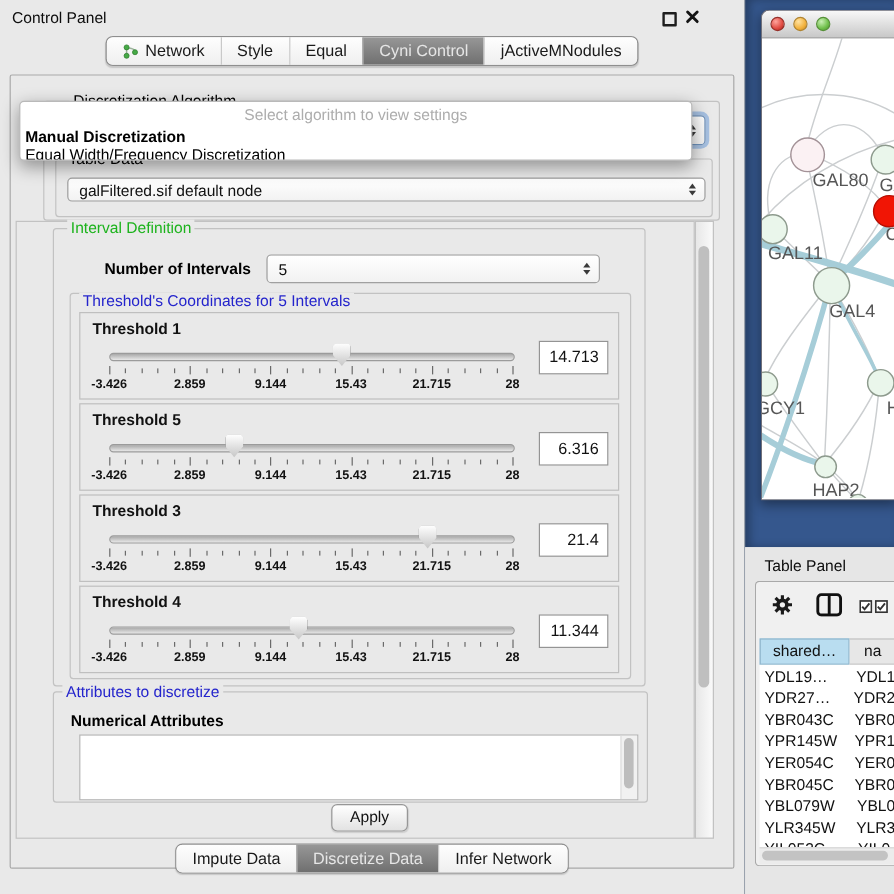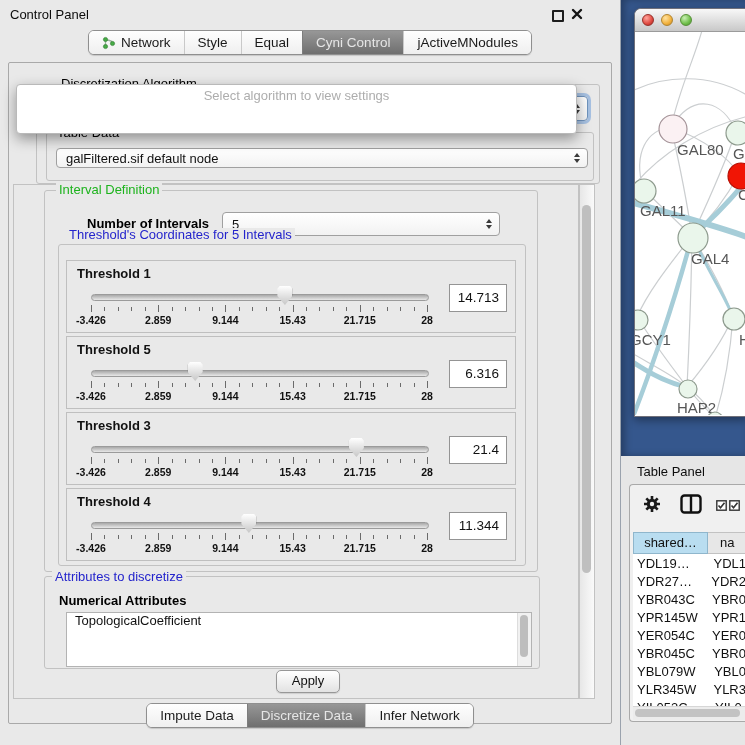--- a/index.html
+++ b/index.html
@@ -159,41 +159,45 @@
   <div class="combo" style="left:56px;top:148px;width:532px;height:20px">
     <span>galFiltered.sif default node</span>
     <span class="spin">
         <span class="up"></span>
         <span class="dn"></span>
       </span>
   </div>
 
   <div class="popup">
     <div class="prompt">Select algorithm to view settings</div>
+    <div id="algo-options">
+        <div class="opt b">Manual Discretization</div>
+        <div class="opt">Equal Width/Frequency Discretization</div>
+      </div>
   </div>
 
   <div class="vp"></div>
   <div class="vsb">
     <div class="th"></div>
   </div>
 
   <div class="grp" style="left:44px;top:190px;width:492px;height:380px"></div>
   <div class="grp-label green" style="left:56px;top:183px">Interval Definition</div>
 
   <div class="grp-label bold" style="left:84px;top:217px">Number of Intervals</div>
   <div class="combo" style="left:222px;top:212px;width:278px;height:24px">
     <span>5</span>
     <span class="spin">
         <span class="up"></span>
         <span class="dn"></span>
       </span>
   </div>
 
   <div class="grp" style="left:58px;top:244px;width:466px;height:320px"></div>
-  <div class="grp-label blue" style="left:66px;top:228px">Threshold's Coordinates for 5 Intervals</div>
+  <div class="grp-label blue" style="left:66px;top:244px">Threshold's Coordinates for 5 Intervals</div>
   <div id="thresholds">
       <div class="tcard" style="top:260px">
         <div class="t">Threshold 1</div>
         <div class="track"></div>
         <div class="thumb" style="left:210.4px"></div>
         <div class="ticks">
           <div class="tick ma" style="left:0%"></div>
           <div class="tick mi" style="left:4%"></div>
           <div class="tick mi" style="left:8%"></div>
           <div class="tick mi" style="left:12%"></div>
@@ -356,21 +360,20 @@
         </div>
         <div class="val">11.344</div>
       </div>
     </div>
 
   <div class="grp" style="left:44px;top:576px;width:494px;height:91px"></div>
   <div class="grp-label blue" style="left:52px;top:570px">Attributes to discretize</div>
   <div class="grp-label bold" style="left:56px;top:594px">Numerical Attributes</div>
   <div class="alist">
     <div id="attr-list">
-        <div class="aitem">TopologicalCoefficient</div>
       </div>
     <div class="asb">
         <div class="th"></div>
       </div>
   </div>
 
   <div class="btn">Apply</div>
 
   <div class="tabbar bottom">
       <div class="tabgrp" id="bottom-tabs">

